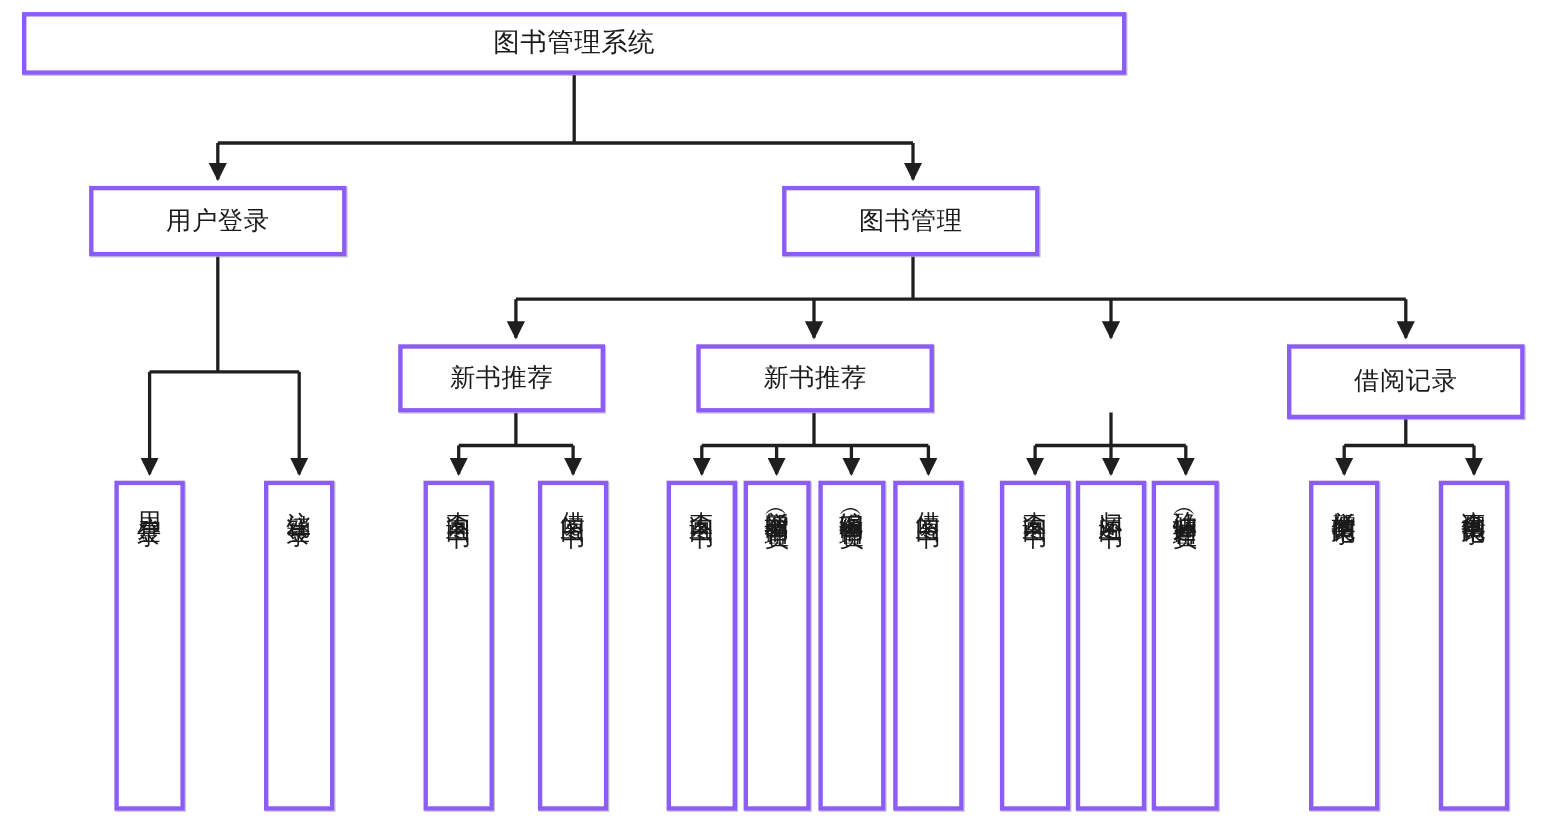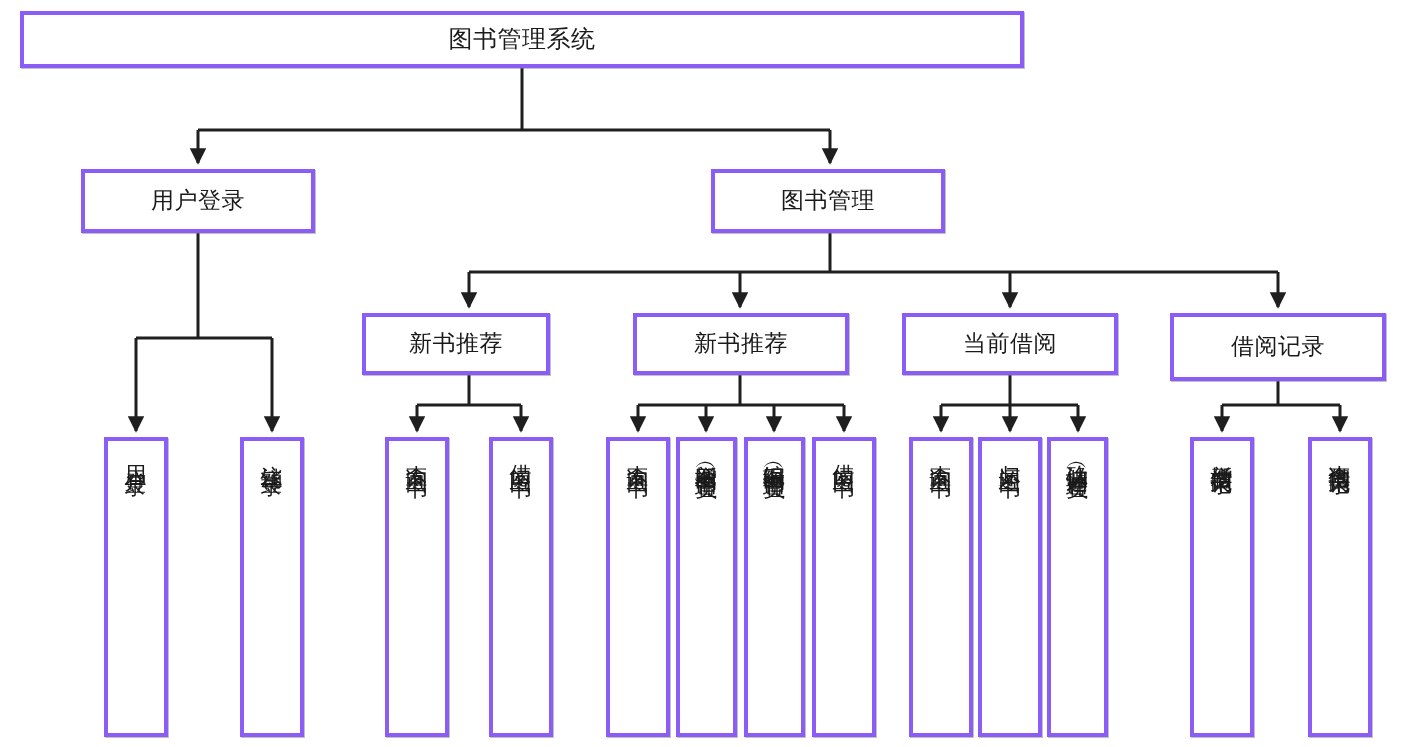--- a/index.html
+++ b/index.html
@@ -140,23 +140,20 @@
   <div class="node node-l2" style="left:711px; top:169px; width:234px; height:64px;">
     <span class="label">图书管理</span>
   </div>
 
   <div class="node node-l3" style="left:362px; top:313px; width:188px; height:62px;">
     <span class="label">新书推荐</span>
   </div>
   <div class="node node-l3" style="left:633px; top:313px; width:216px; height:62px;">
     <span class="label">新书推荐</span>
   </div>
-  <div class="node node-l3" style="left:902px; top:313px; width:216px; height:62px;">
-    <span class="label">当前借阅</span>
-  </div>
   <div class="node node-l3" style="left:1170px; top:313px; width:216px; height:68px;">
     <span class="label">借阅记录</span>
   </div>
 
   <div class="node node-leaf" style="left:104px; top:437px; width:64px; height:300px;">
     <span class="label">用户登录</span>
   </div>
   <div class="node node-leaf" style="left:240px; top:437px; width:64px; height:300px;">
     <span class="label">注销登录</span>
   </div>

